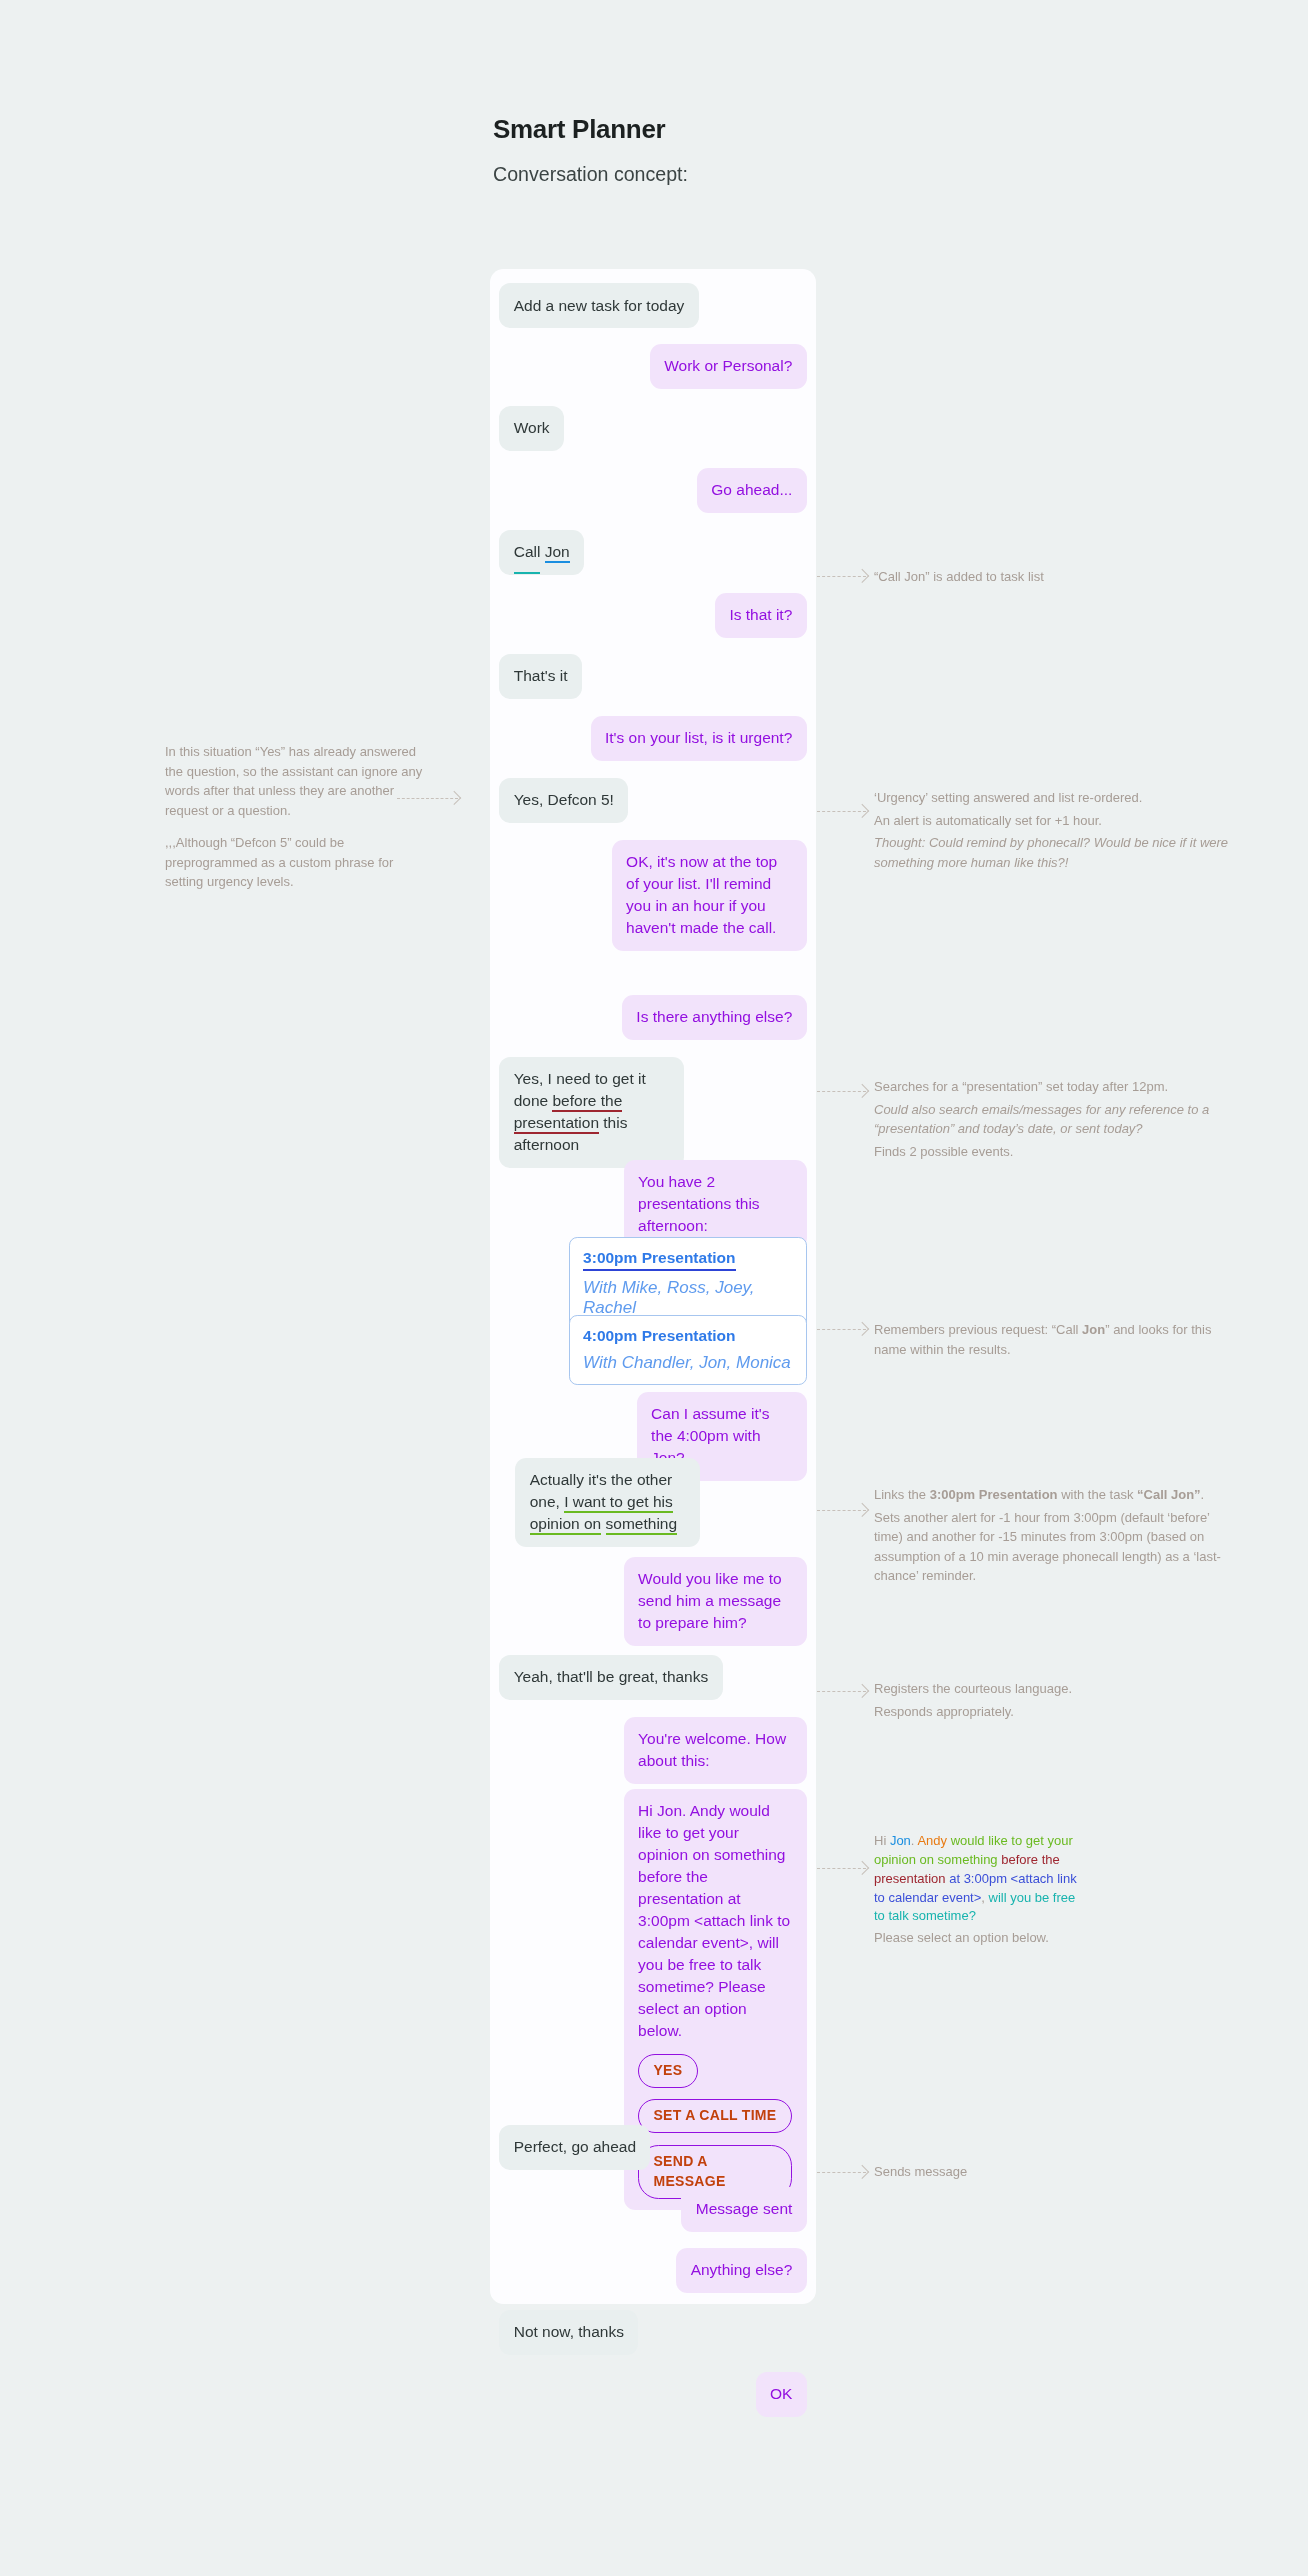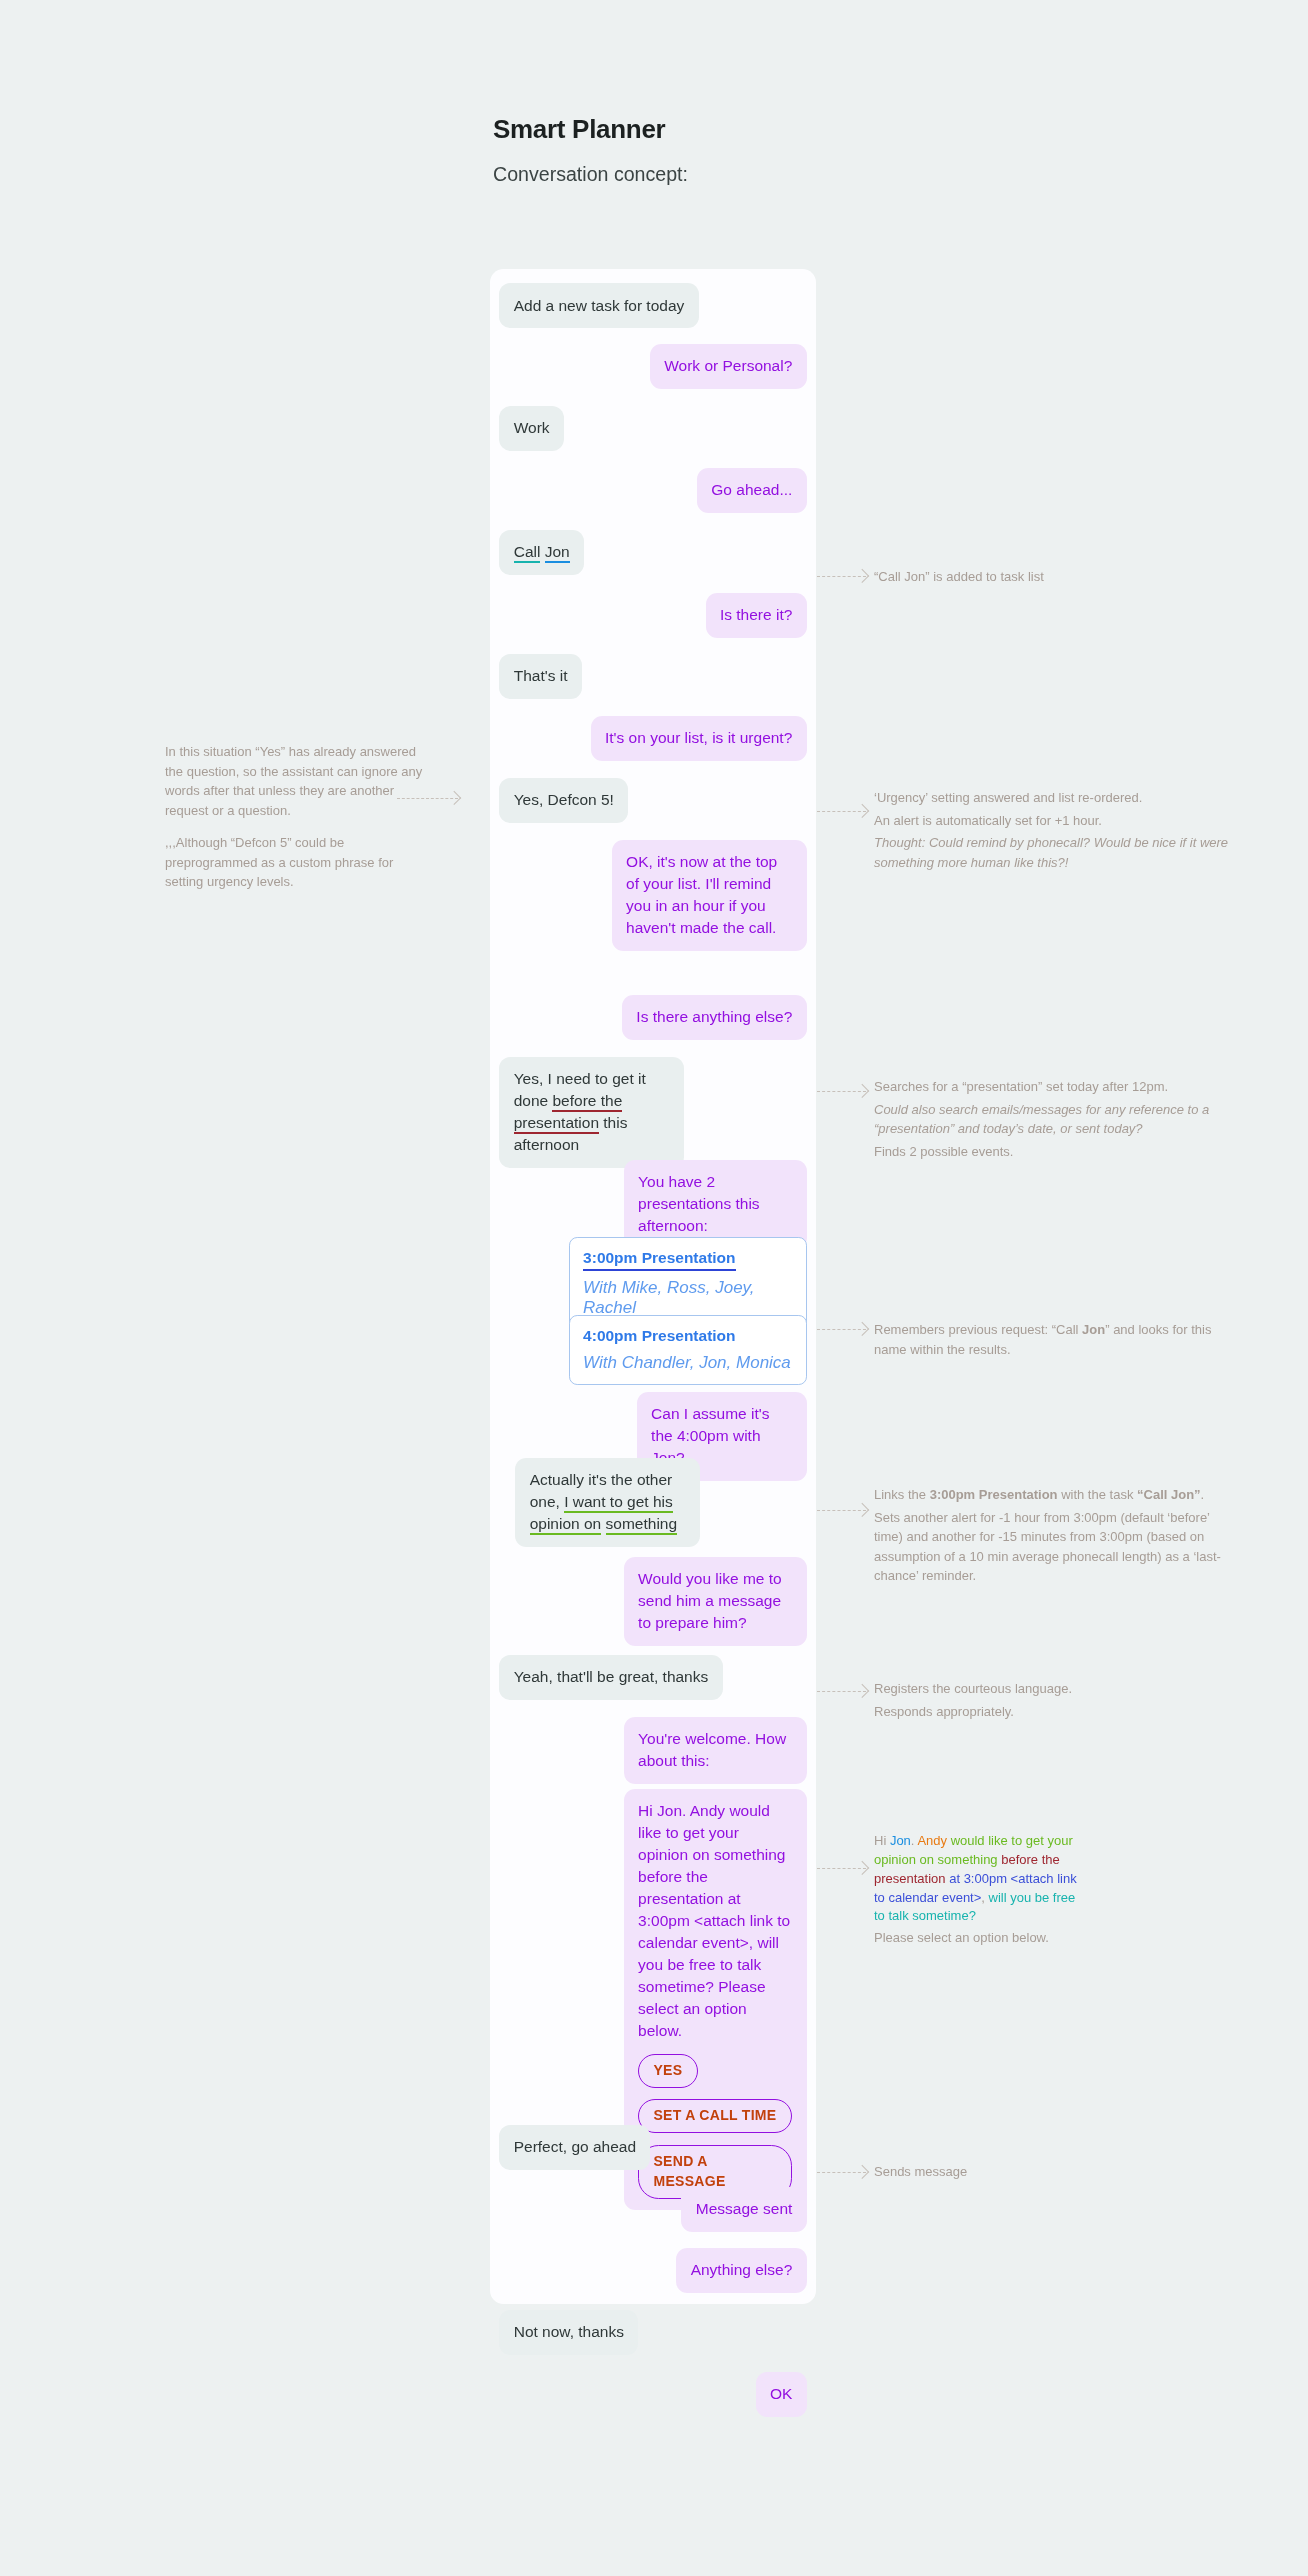--- a/index.html
+++ b/index.html
@@ -43,21 +43,21 @@
     color: #2f3838;
     left: 9.3px;
   }
   .bubble.asst {
     background: #f2e3fb;
     color: #9310e0;
     right: 9.3px;
     text-align: left;
   }
 
-  .u-call { border-bottom: 2.6px solid #17b3ae; padding-bottom: 1px; }
+  .u-call { border-bottom: 2.6px solid #17b3ae; padding-bottom: 12px; }
   .u-jon  { border-bottom: 2.6px solid #1a8ee0; padding-bottom: 1px; }
   .u-red  { border-bottom: 2.6px solid #9e2630; padding-bottom: 1px; }
   .u-green{ border-bottom: 2.6px solid #6aba21; padding-bottom: 1px; }
 
   
   .card {
     position: absolute;
     right: 9.3px;
     width: 238px;
     background: #ffffff;
@@ -152,21 +152,21 @@
       <div class="bubble user" style="top:14.4px;">Add a new task for today</div>
       <div class="bubble asst" style="top:75px;">Work or Personal?</div>
       <div class="bubble user" style="top:137px;border-radius:12px;">Work</div>
       <div class="bubble asst" style="top:199px;">Go ahead...</div>
 
       <div class="bubble user" style="top:261px;">
         <span class="u-call">Call</span>
         <span> </span><span class="u-jon">Jon</span>
       </div>
 
-      <div class="bubble asst" style="top:324px;">Is there it?</div>
+      <div class="bubble asst" style="top:324px;">Is that it?</div>
       <div class="bubble user" style="top:385px;">That's it</div>
       <div class="bubble asst" style="top:447px;">It's on your list, is it urgent?</div>
       <div class="bubble user" style="top:509px;">Yes, Defcon 5!</div>
 
       <div class="bubble asst" style="top:571px; width:195px;">OK, it's now at the top of your list. I'll remind you in an hour if you haven't made the call.</div>
       <div class="bubble asst" style="top:726px;">Is there anything else?</div>
 
       <div class="bubble user" style="top:788px; width:185px;">
         <span>Yes, I need to get it done </span><span class="u-red">before the presentation</span><span> this afternoon</span>
       </div>

